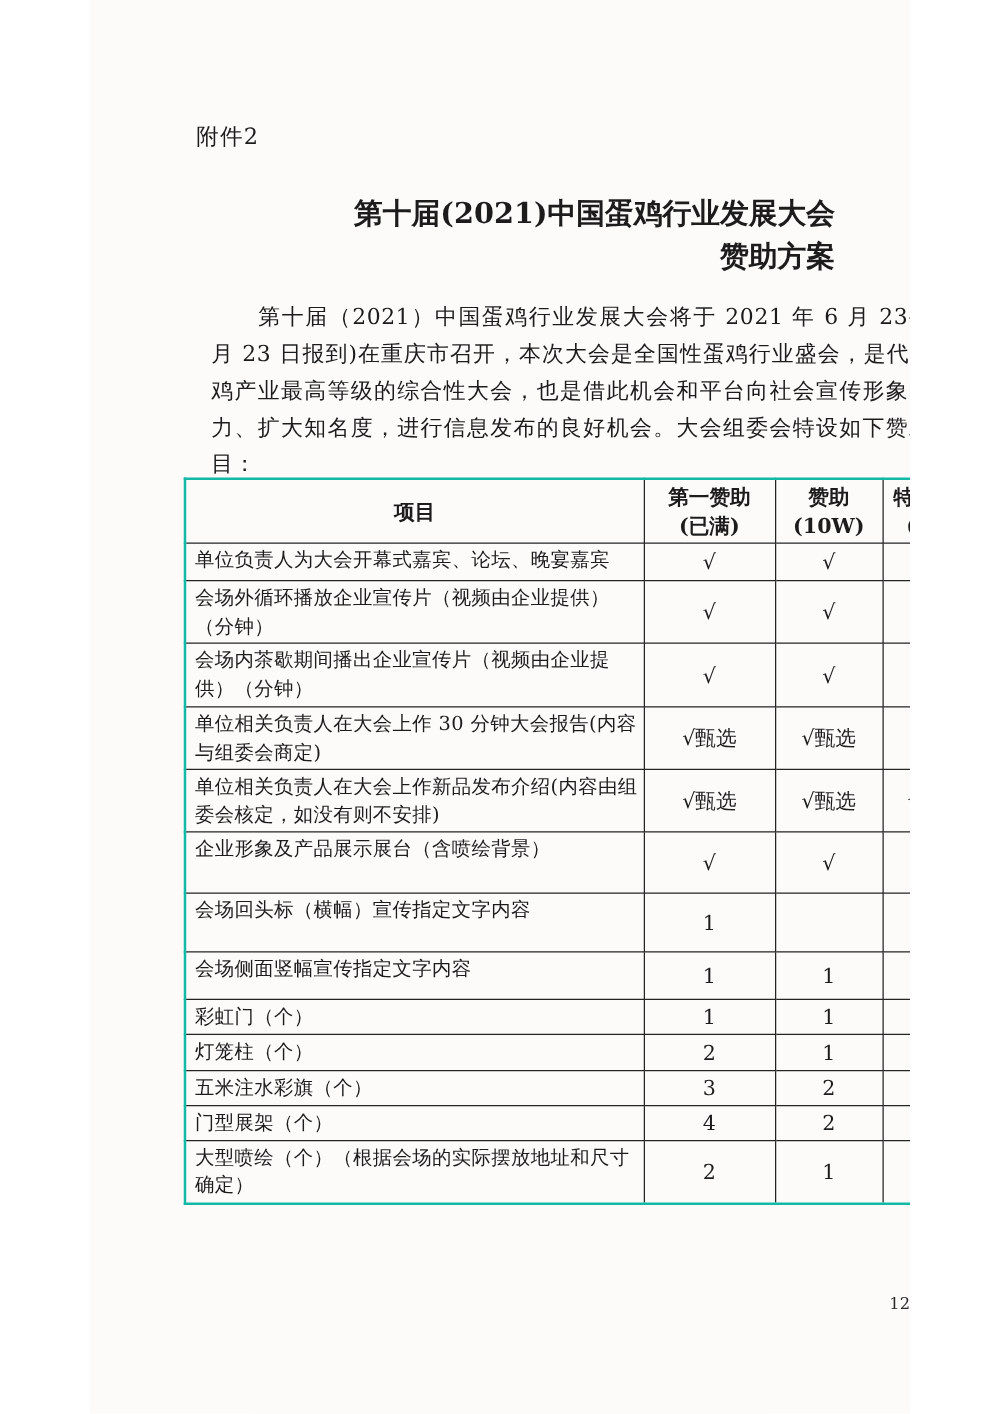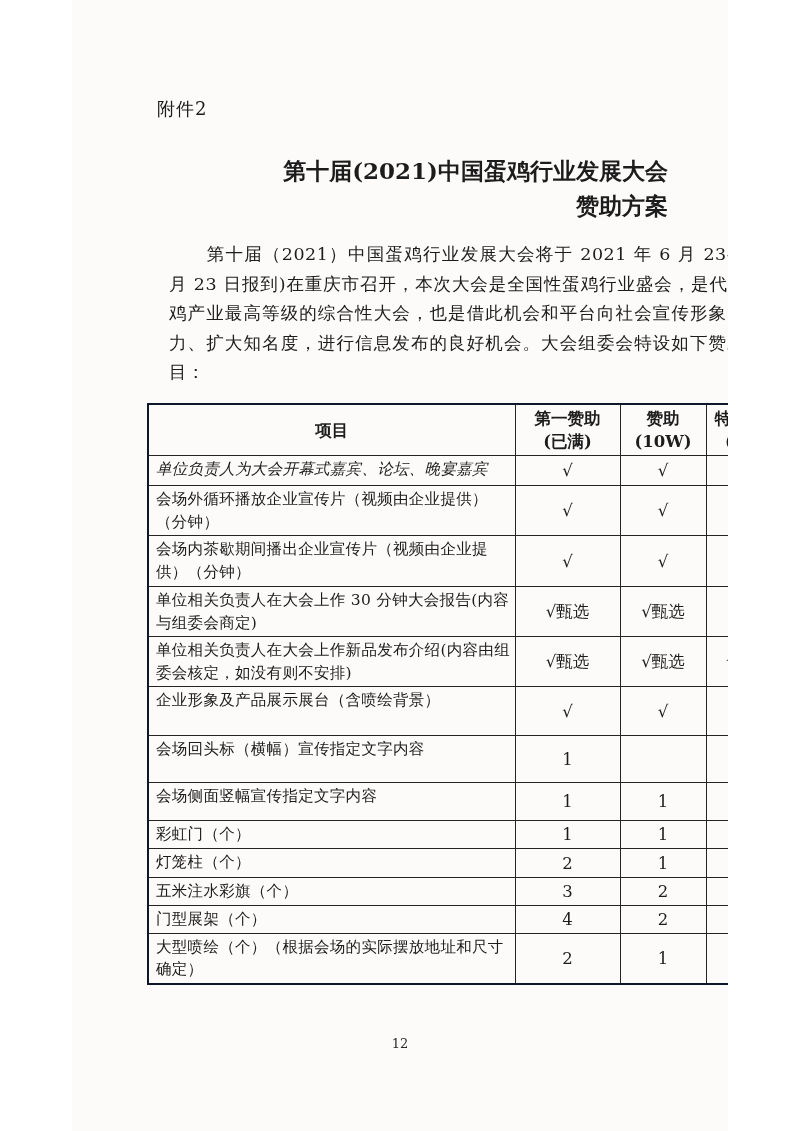--- a/index.html
+++ b/index.html
@@ -43,25 +43,25 @@
     font-size: 17.5px;
     line-height: 29.5px;
     text-align: justify;
     text-indent: 2.15em;
     margin: 12px;
     letter-spacing: 0.5px;
   }
   .sponsor-table {
     position: absolute;
     left: 75px;
-    top: 403px;
+    top: 382px;
     width: 642px;
     border-collapse: collapse;
     table-layout: fixed;
-    border: 2px solid #0f172a;
+    border: 2px solid #14b8a6;
   }
   .sponsor-table th, .sponsor-table td {
     border: 1.5px solid #242424;
     overflow: hidden;
   }
   .sponsor-table th {
     font-size: 16.5px;
     font-weight: bold;
     text-align: center;
     vertical-align: middle;
@@ -80,21 +80,21 @@
     font-size: 16.5px;
     text-align: center;
     vertical-align: middle;
     padding: 0;
   }
   .page-number {
     position: absolute;
     left: 0;
     right: 0;
     top: 1036px;
-    text-align: center;
+    text-align: right;
     font-size: 13px;
     color: #2a2a2a;
   }
 </style>
 </head>
 <body>
 
 <div class="page">
 
   <div class="attachment-label">附件2</div>
@@ -126,21 +126,21 @@
           <span style="display:block">赞助</span>
           <span style="display:block">(10W)</span>
         </th>
         <th>
           <span style="display:block">特别协办</span>
           <span style="display:block">(5W)</span>
         </th>
       </tr>
     </thead>
     <tbody>
-        <tr style="height: 30px; font-style: italic;">
+        <tr style="height: 30px;">
           <td class="td-item">单位负责人为大会开幕式嘉宾、论坛、晚宴嘉宾</td>
           <td class="td-val">√</td>
           <td class="td-val">√</td>
           <td class="td-val">√</td>
         </tr>
         <tr style="height: 49px;">
           <td class="td-item">会场外循环播放企业宣传片（视频由企业提供）（分钟）</td>
           <td class="td-val">√</td>
           <td class="td-val">√</td>
           <td class="td-val">√</td>

